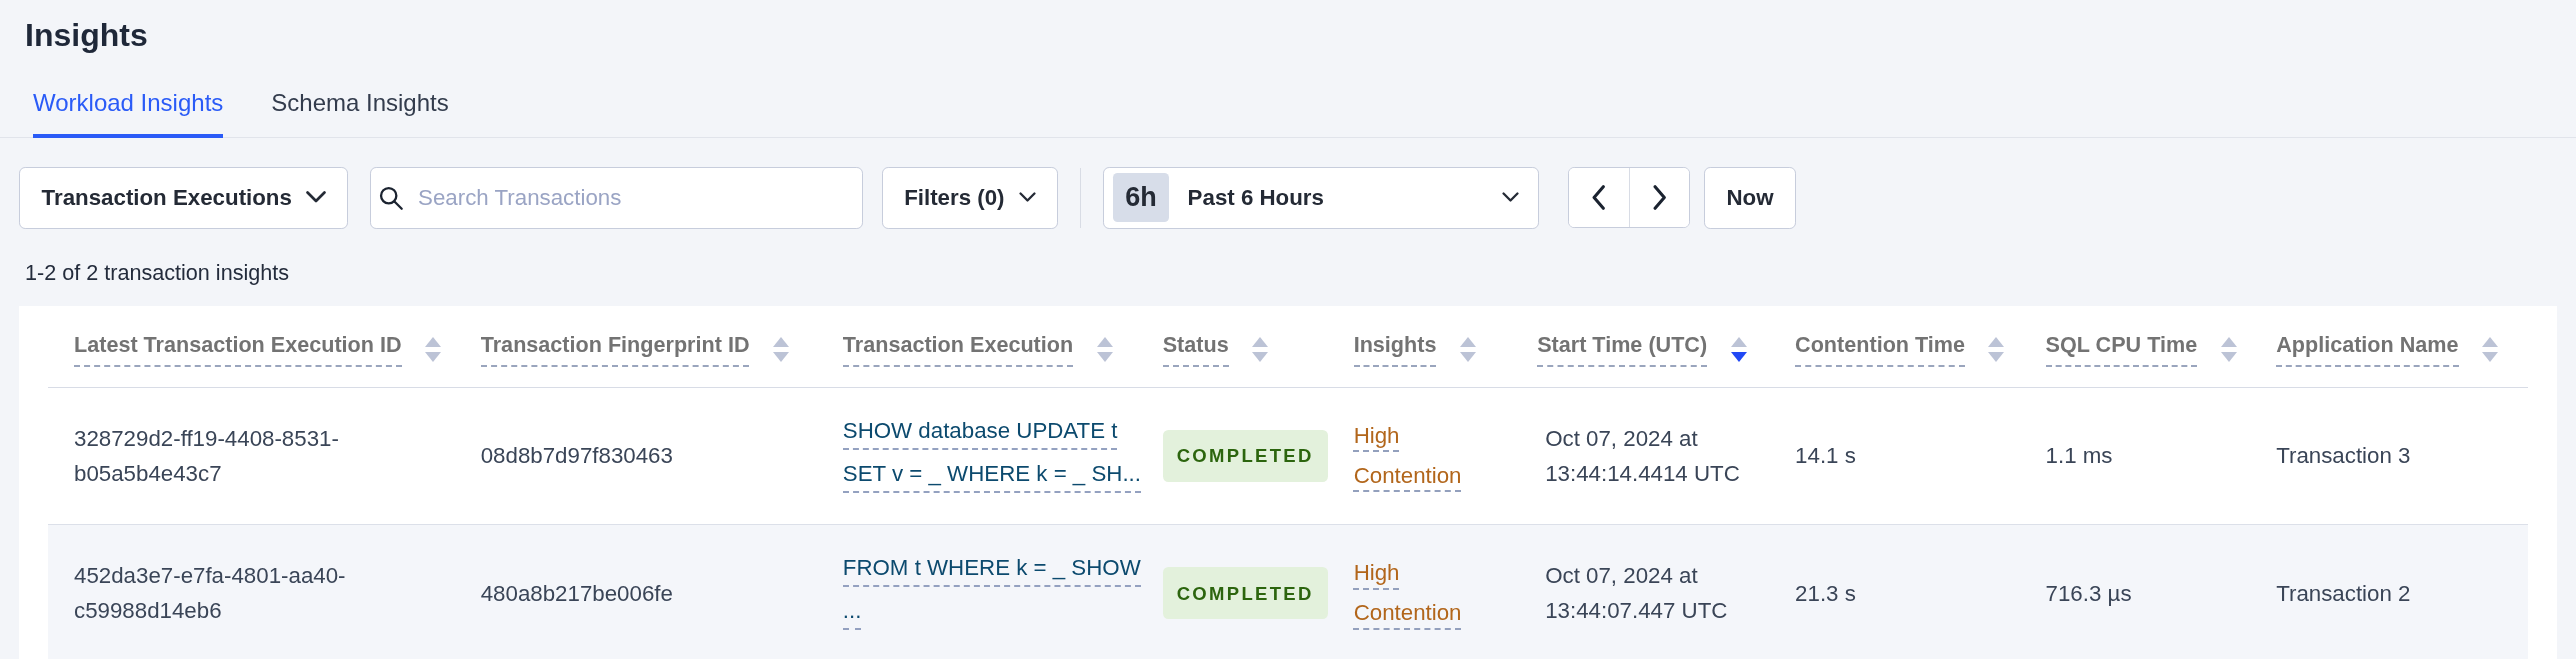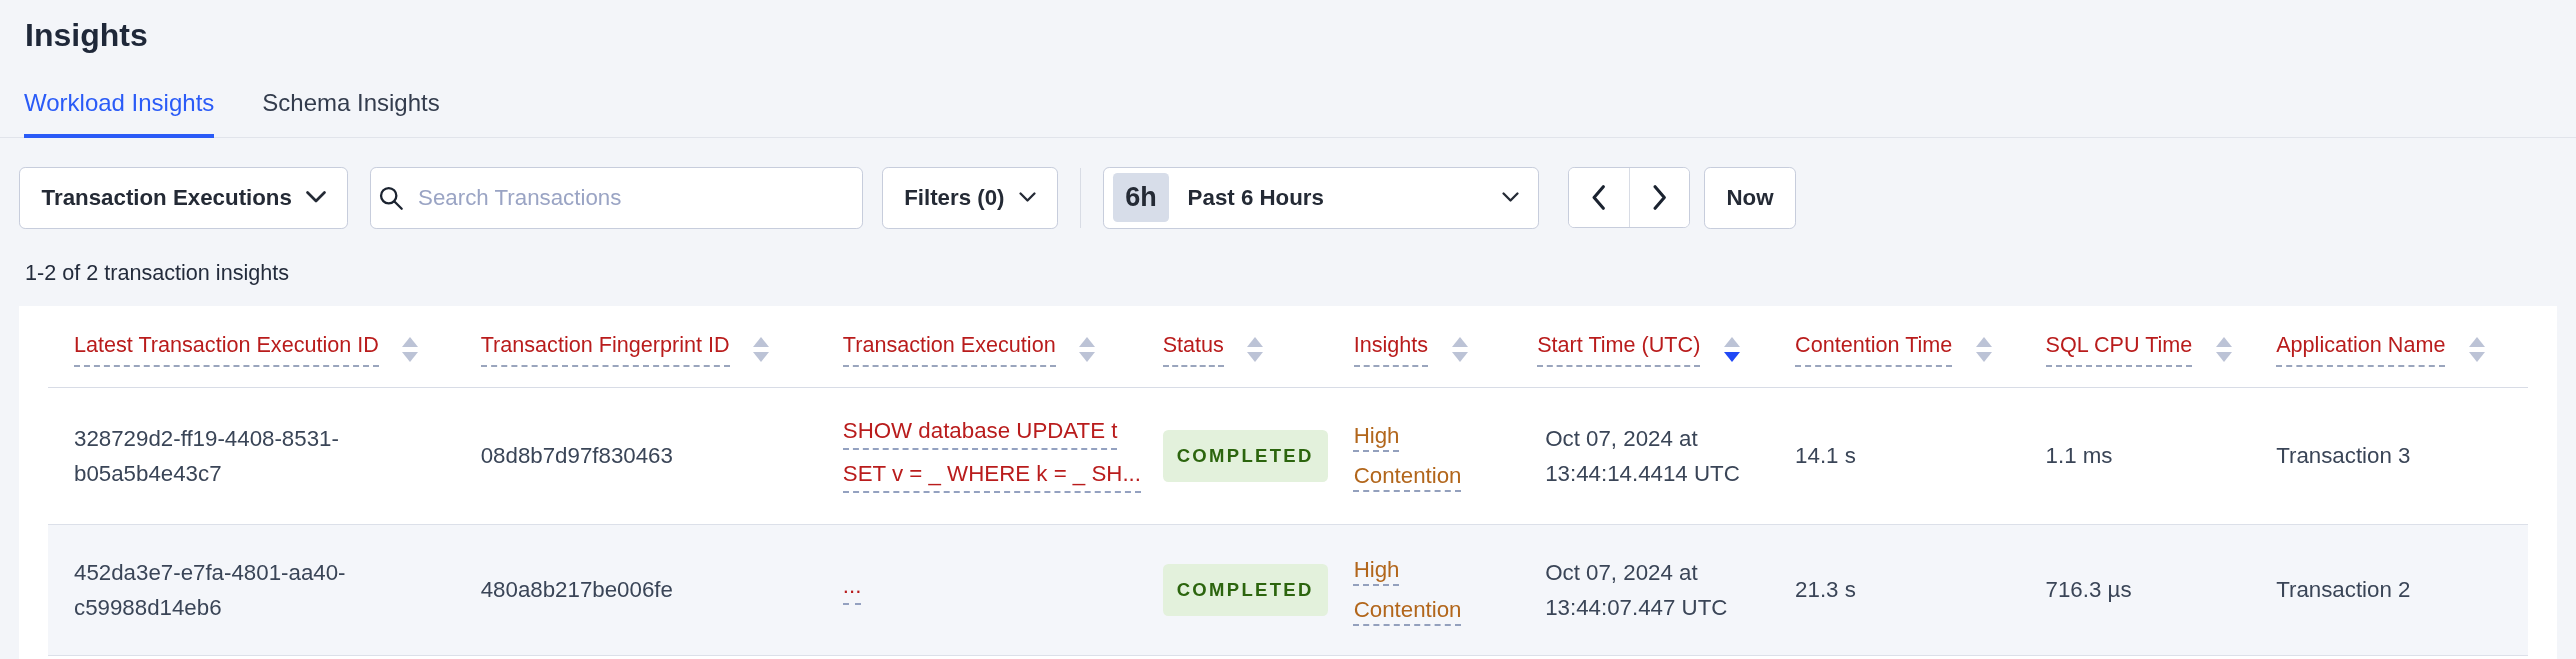--- a/index.html
+++ b/index.html
@@ -14,21 +14,21 @@
   .page-title {
     padding: 17px 0 0 25px;
     font-size: 32px;
     font-weight: 700;
     color: #1f2839;
     line-height: 37px;
   }
   .tabs {
     display: flex;
     margin-top: 34px;
-    padding-left: 24px;
+    padding-left: 33px;
     border-bottom: 1.5px solid #e1e4eb;
     align-items: flex-end;
     gap: 48px;
   }
   .tab {
     font-size: 24px;
     line-height: 29px;
     padding-bottom: 17px;
     cursor: pointer;
     color: #333c4d;
@@ -139,22 +139,22 @@
     text-align: left;
     padding: 26px 15.4px 20px 26px;
     border-bottom: 1.5px solid #d8dce6;
     vertical-align: middle;
     white-space: nowrap;
     cursor: pointer;
   }
   .th-label {
     display: inline-block;
     font-size: 21.6px;
-    font-weight: 400;
-    color: #b91c1c;
+    font-weight: 700;
+    color: #737373;
     border-bottom: 2.3px dashed #9aa5bd;
     padding-bottom: 7px;
     white-space: normal;
   }
   .sort {
     display: inline-flex;
     flex-direction: column;
     gap: 4.6px;
     margin-left: 20px;
     vertical-align: 4.6px;
@@ -172,21 +172,21 @@
     color: #3a4557;
     word-wrap: break-word;
   }
   tbody tr.alt { background: #f4f6fa; }
 
   .stmt-line {
     display: table;
     border-bottom: 2.3px dashed #94a1c0;
     padding-bottom: 2.3px;
     margin-bottom: 6.2px;
-    color: #b91c1c;
+    color: #0c4a6e;
     cursor: pointer;
     white-space: nowrap;
   }
   .status-badge {
     display: inline-block;
     background: #e3f1dc;
     color: #2c650e;
     font-size: 18.5px;
     font-weight: 700;
     letter-spacing: 2.3px;
@@ -377,20 +377,21 @@
           <span>13:44:14.4414 UTC</span>
         </td>
         <td>14.1 s</td>
         <td>1.1 ms</td>
         <td>Transaction 3</td>
       </tr>
       <tr class="alt">
         <td>452da3e7-e7fa-4801-aa40-c59988d14eb6</td>
         <td>480a8b217be006fe</td>
         <td>
+          <span class="stmt-line">FROM t WHERE k = _ SHOW</span>
           <span class="stmt-line">...</span>
         </td>
         <td>
           <span class="status-badge">COMPLETED</span>
         </td>
         <td>
           <span class="insight-link">High Contention</span>
         </td>
         <td class="time-cell">
           <span>Oct 07, 2024 at</span>

